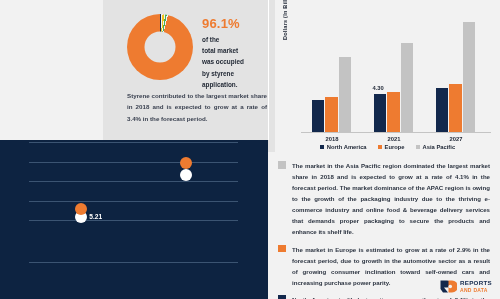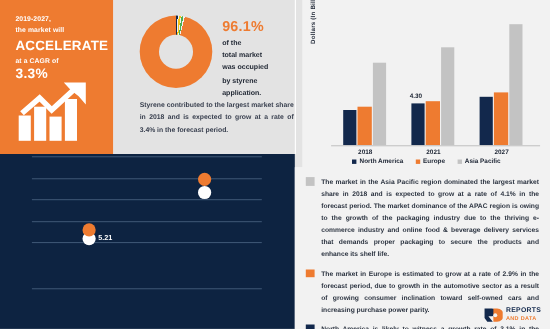--- a/index.html
+++ b/index.html
@@ -187,36 +187,20 @@
   .sep-v {
     position: absolute; left: 267.5px; top: 0; width: 1px; height: 140px;
     background: #ffffff;
   }
 </style>
 </head>
 <body>
 
 <div id="canvas">
 
-  <div class="panel-accelerate">
-    <div class="acc-line1">2019-2027,</div>
-    <div class="acc-line2">the market will</div>
-    <div class="acc-big">ACCELERATE</div>
-    <div class="acc-line3">at a CAGR of</div>
-    <div class="acc-pct">3.3%</div>
-
-    <svg class="acc-graphic" viewBox="0 0 74 56">
-      <rect x="1" y="32" width="11" height="23" fill="#ffffff"></rect>
-      <rect x="15" y="24" width="11" height="31" fill="#ffffff"></rect>
-      <rect x="29" y="33" width="11" height="22" fill="#ffffff"></rect>
-      <rect x="43" y="17" width="11" height="38" fill="#ffffff"></rect>
-      <path d="M4 30 L20 16 L31 27 L55 5" stroke="#ffffff" stroke-width="5" fill="none" stroke-linejoin="miter"></path>
-      <path d="M42 2 L62 2 L62 22 L55.5 14.5 L48.5 9 Z" fill="#ffffff"></path>
-    </svg>
-  </div>
 
   <div class="panel-donut">
     <div class="donut-wrap">
       <div class="donut"></div>
     </div>
     <div class="donut-copy">
       <div class="donut-pct">96.1%</div>
       <div class="donut-sub">
         <div>of the</div>
         <div>total market</div>

